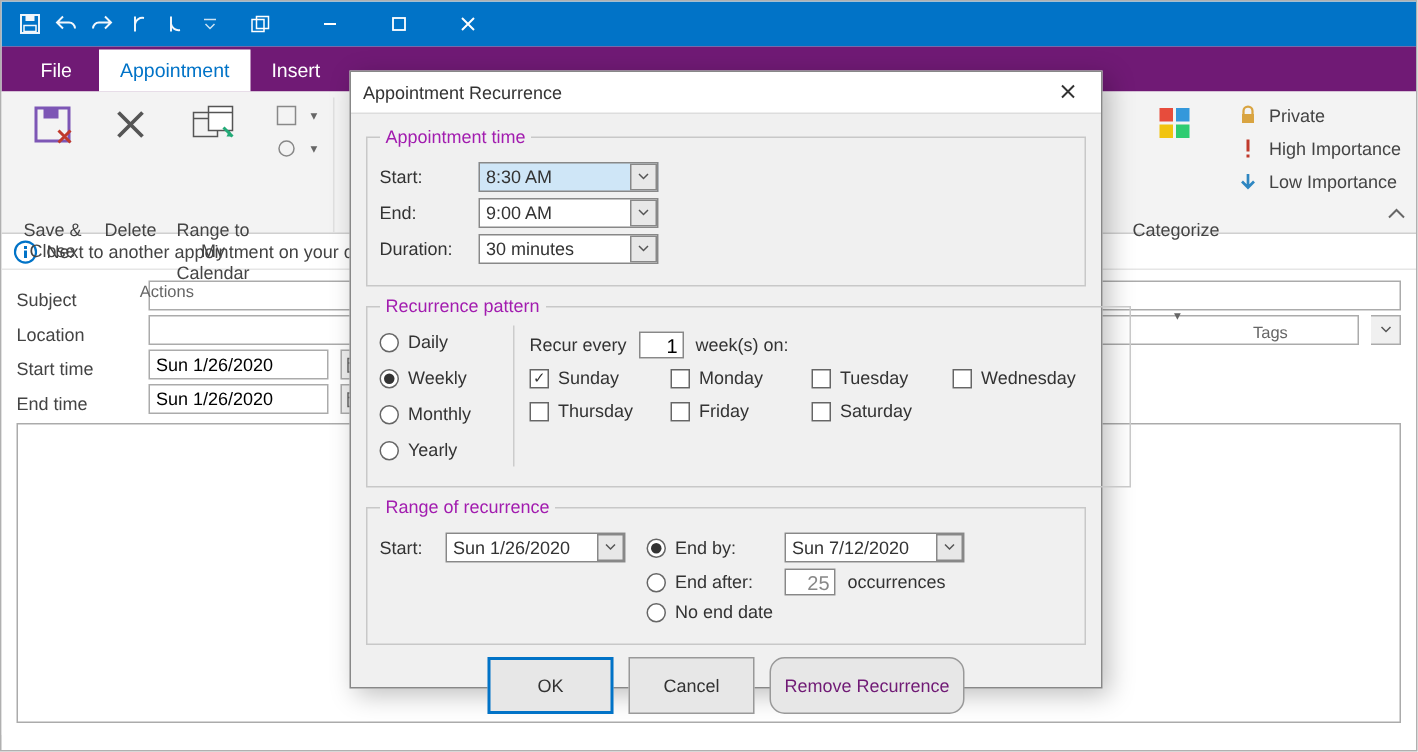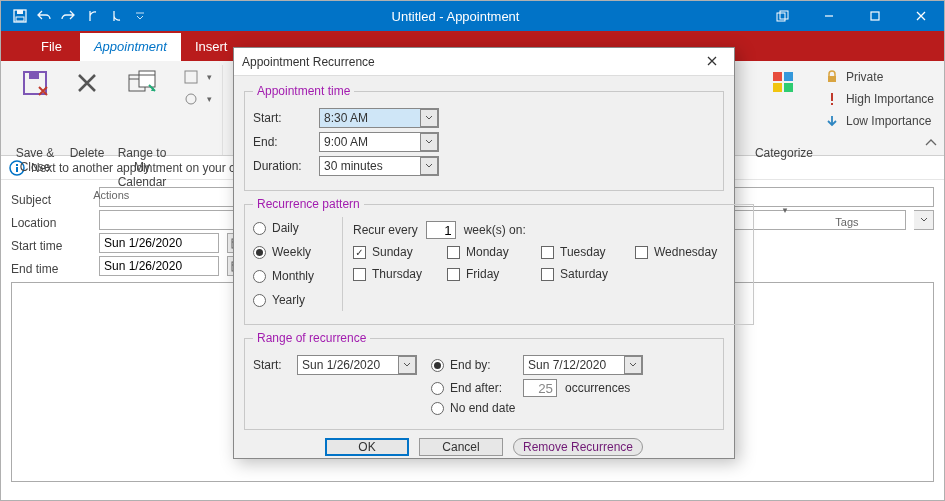--- a/index.html
+++ b/index.html
@@ -31,34 +31,33 @@
   .qat .iconbtn svg { display:block; }
   .titletext { flex: 1; text-align: center; font-size: 13px; }
   .wincontrols { display:flex; }
   .wincontrols .wbtn {
     width: 46px; height: 30px; display:flex; align-items:center; justify-content:center;
     color:#fff;
   }
   
   .menubar {
     height: 30px;
-    background: #b91c1c;
+    background: #701a75;
     display:flex; align-items:flex-end;
-    padding-left: 22px;
+    padding-left: 8px;
   }
   .mtab {
     padding: 6px 14px 7px 14px;
     color:#fff;
     font-size: 13px;
   }
   .mtab.file { padding-left:18px; padding-right:18px; }
   .mtab.active {
     background:#fff;
     color:#0173c7;
-    font-style:italic;
   }
   
   .ribbon {
     height: 95px;
     background: #f3f3f3;
     border-bottom: 1px solid #d0d0d0;
     display:flex;
     padding: 4px 0 0 0;
     position:relative;
   }
@@ -160,21 +159,21 @@
   .recurpattern { display:flex; }
   .recurpattern .left {
     width:90px; border-right:1px solid #ccc; display:flex; flex-direction:column; gap:10px;
     padding: 4px 0;
   }
   .recurpattern .right { flex:1; padding-left:10px; }
   .daysgrid { display:grid; grid-template-columns: 90px 90px 90px 110px; gap:8px 4px; margin-top:6px; }
   .numinput { width:30px; height:18px; border:1px solid #888; background:#fff; text-align:right; padding:0 3px; }
   .dbuttons { display:flex; justify-content:center; gap:10px; margin-top:8px; }
   .dbtn {
-    min-width:84px; height:18px; border:1px solid #999; background:#e7e7e7;
+    min-width:84px; height:38px; border:1px solid #999; background:#e7e7e7;
     display:flex; align-items:center; justify-content:center; font-size:12px;
   }
   .dbtn.primary { border:2px solid #0173c7; }
   .dbtn.disabled { color:#701a75;border-radius:10px; }
   
   .ddown { font-size:9px; color:#666; margin-left:2px; }
 </style>
 </head>
 <body>
 
@@ -207,21 +206,20 @@
           <path d="M4 1 L4 11 M4 6 A5 5 0 0 0 10 10" fill="none" stroke="#fff" stroke-width="1.3"></path>
         </svg>
     </div>
     <div class="iconbtn" style="opacity:.8;">
       <svg width="10" height="10" viewBox="0 0 10 10">
           <line x1="1" y1="2" x2="9" y2="2" stroke="#fff"></line>
           <path d="M2 5 L5 8 L8 5" fill="none" stroke="#fff"></path>
         </svg>
     </div>
   </div>
-  <div class="titletext">Untitled  -  Appointment</div>
   <div class="wincontrols">
     <div class="wbtn">
       <svg width="14" height="12" viewBox="0 0 14 12">
           <rect x="1" y="3" width="8" height="8" fill="none" stroke="#fff"></rect>
           <rect x="4" y="1" width="8" height="8" fill="none" stroke="#fff"></rect>
         </svg>
     </div>
     <div class="wbtn">
       <svg width="12" height="12" viewBox="0 0 12 12">
           <line x1="2" y1="6" x2="10" y2="6" stroke="#fff" stroke-width="1.2"></line>

